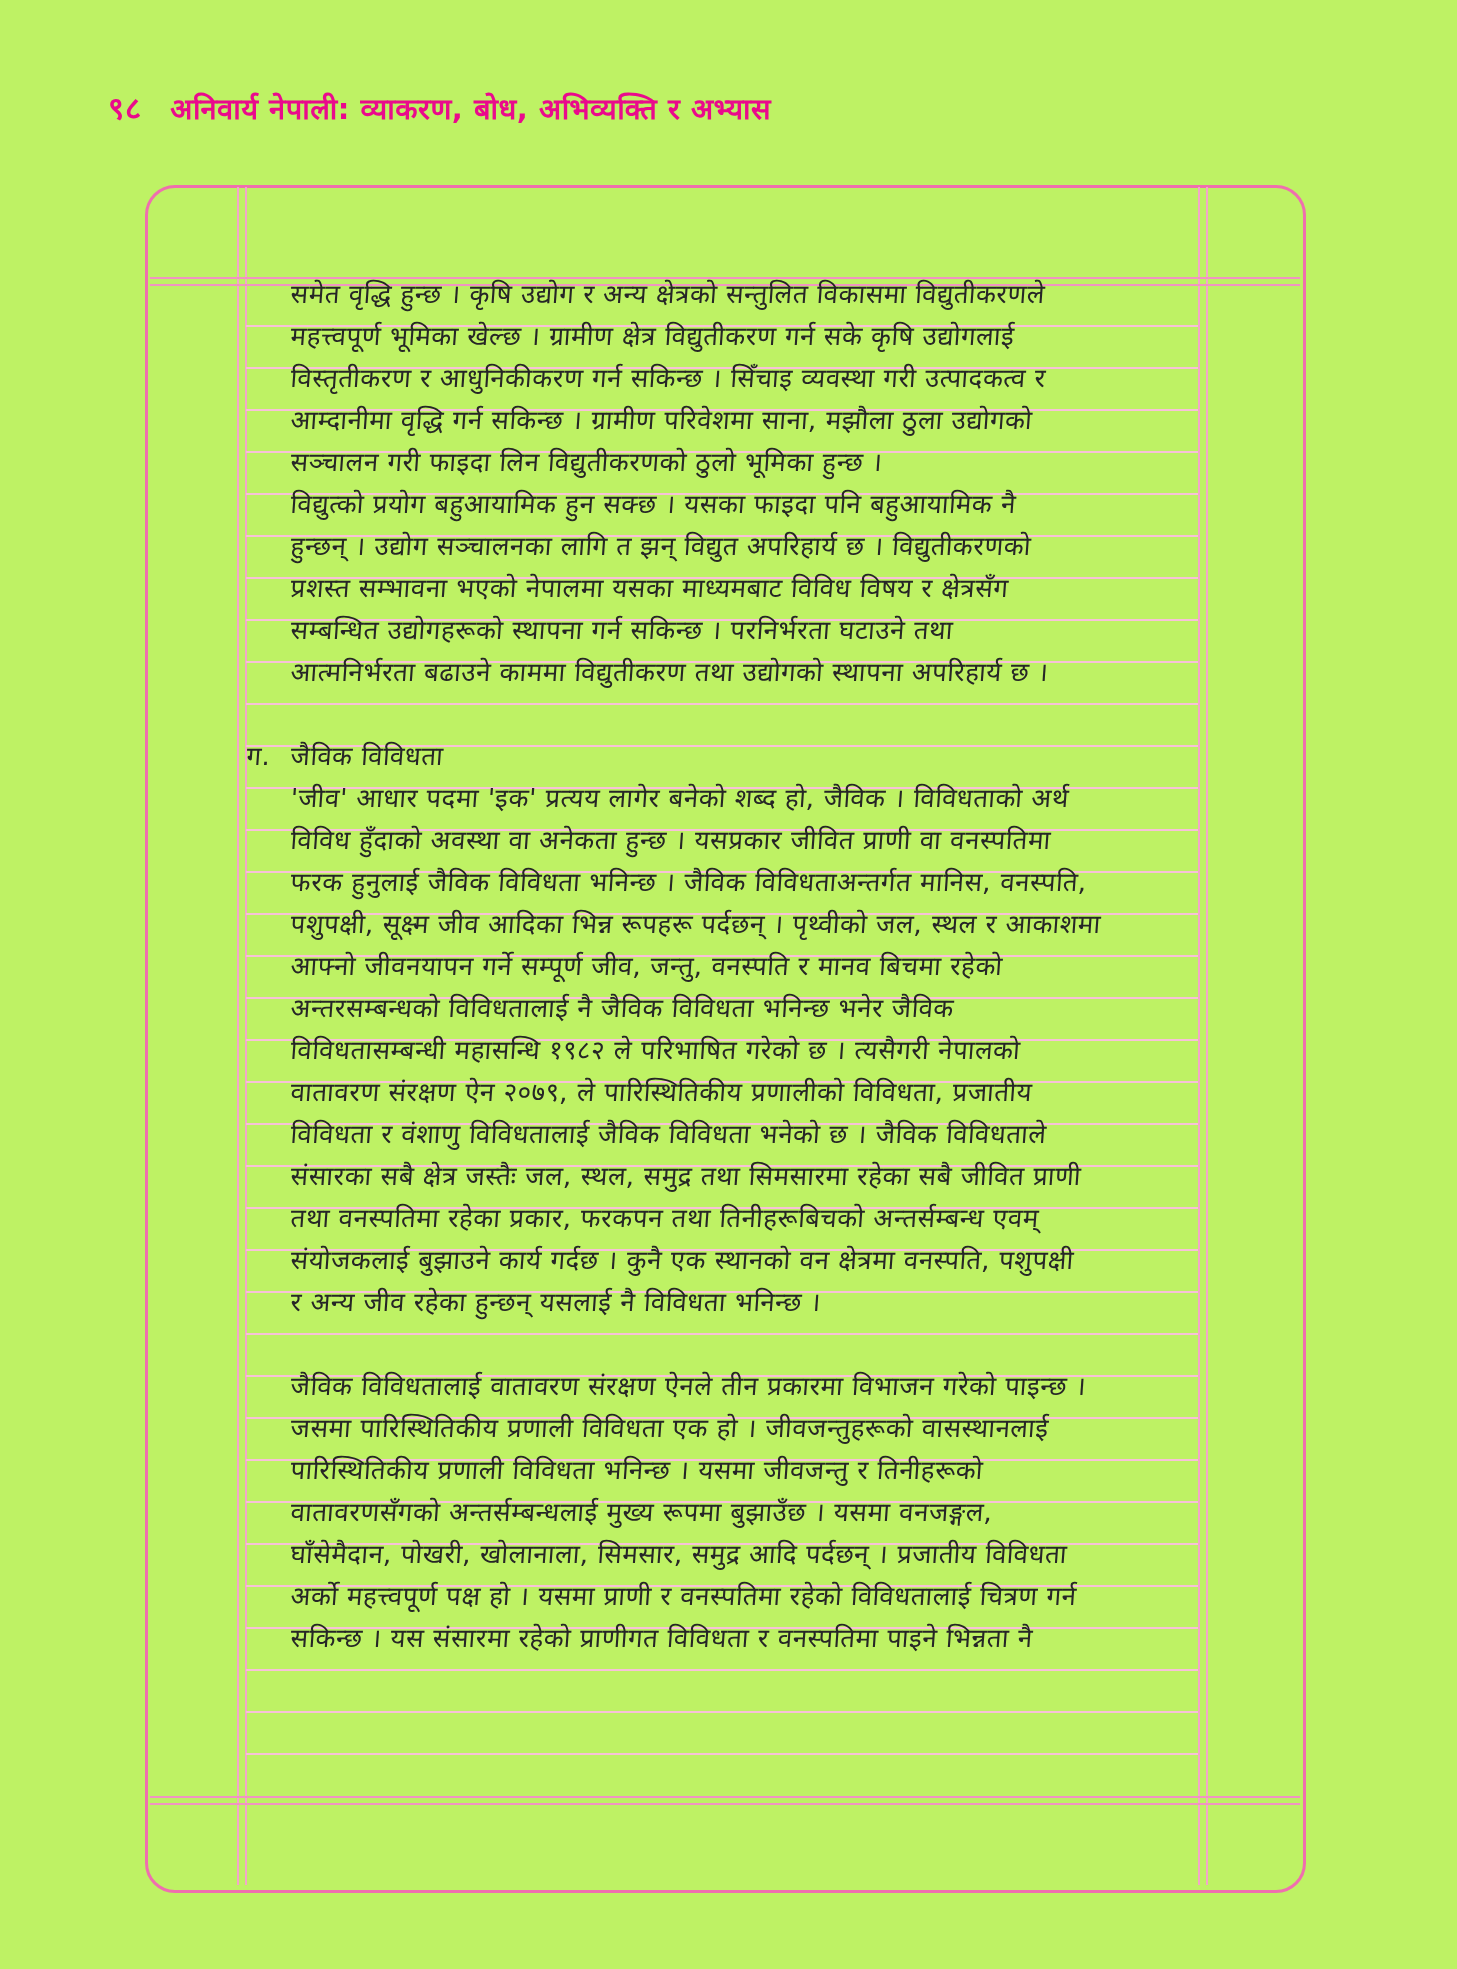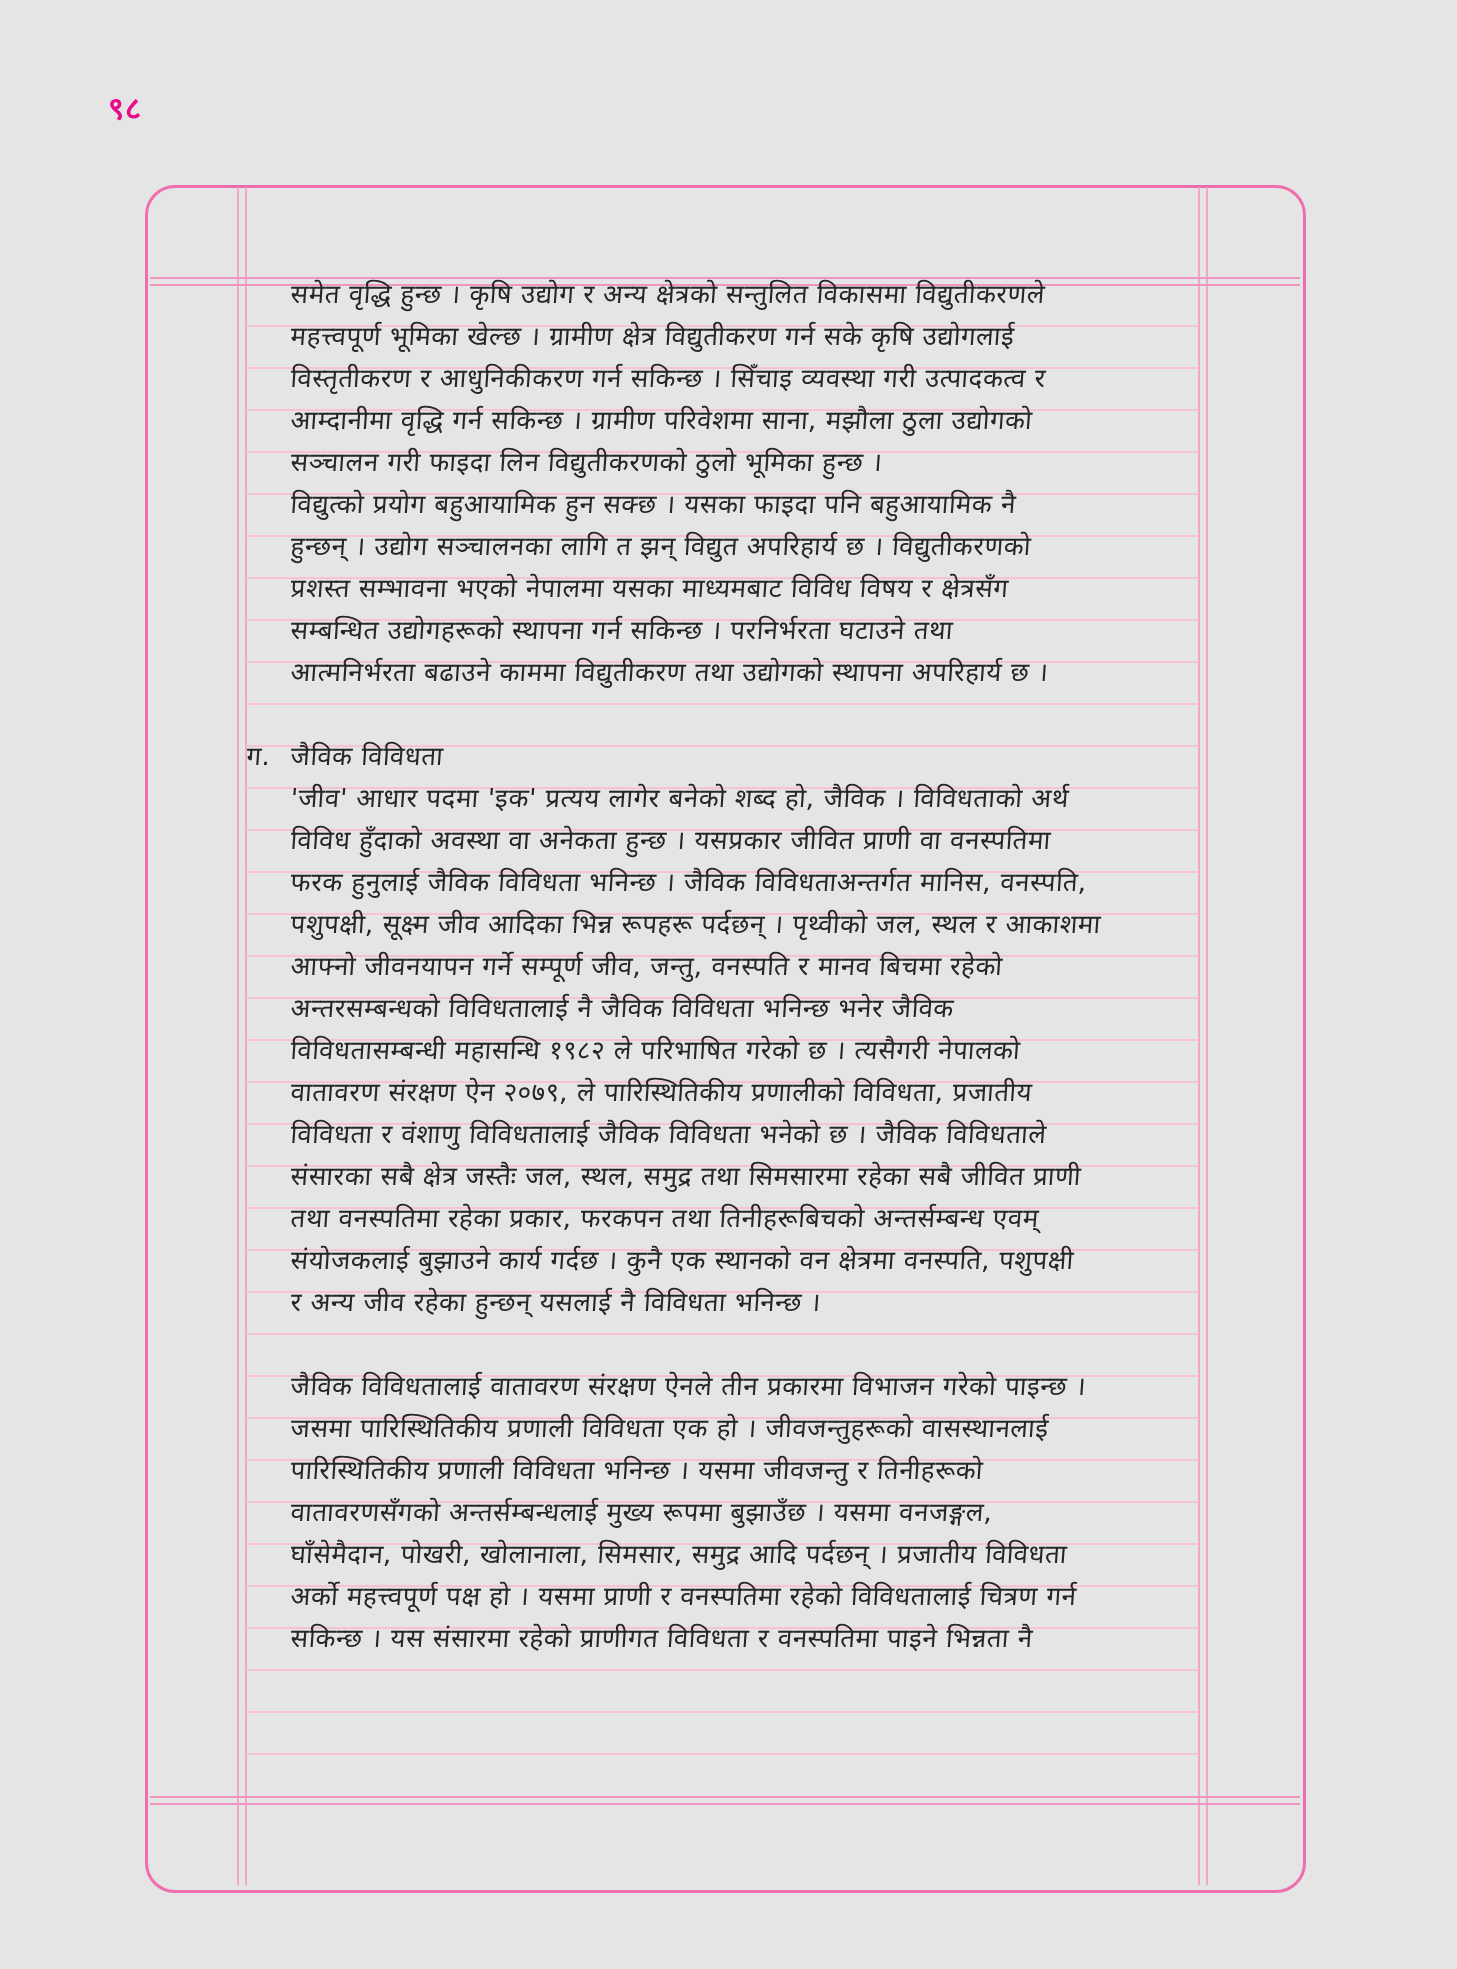--- a/index.html
+++ b/index.html
@@ -1,17 +1,17 @@
 <!DOCTYPE html>
 <html><head>
 <meta charset="utf-8">
 <style>
   html,body{margin:0;padding:0;background:#ffffff;}
   .canvas{
-    position:relative;width:1457px;height:1969px;background:#e5e5e5;overflow:hidden;
+    position:relative;width:1457px;height:1969px;background:#bef264;overflow:hidden;
     font-family:"DejaVu Sans",sans-serif;
   }
   
   .header{
     position:absolute;left:108px;top:86px;display:flex;align-items:baseline;gap:28px;
     font-weight:bold;
   }
   .header .pagenum{font-size:31px;letter-spacing:1px;}
   .header .htitle{font-size:29px;letter-spacing:0.5px;}
   
@@ -32,20 +32,21 @@
   .row.heading{left:248px;}
   .row .marker{display:inline-block;width:44px;}
 </style>
 </head>
 <body>
 
 <div class="canvas">
 
   <div class="header" style="color: rgb(234, 10, 140);">
     <span class="pagenum">९८</span>
+    <span class="htitle">अनिवार्य नेपाली: व्याकरण, बोध, अभिव्यक्ति र अभ्यास</span>
   </div>
 
   <div class="frame"></div>
 
   <div class="vl l1"></div>
   <div class="vl l2"></div>
   <div class="vl r1"></div>
   <div class="vl r2"></div>
 
   <div class="dbl" style="top:277px"></div>

